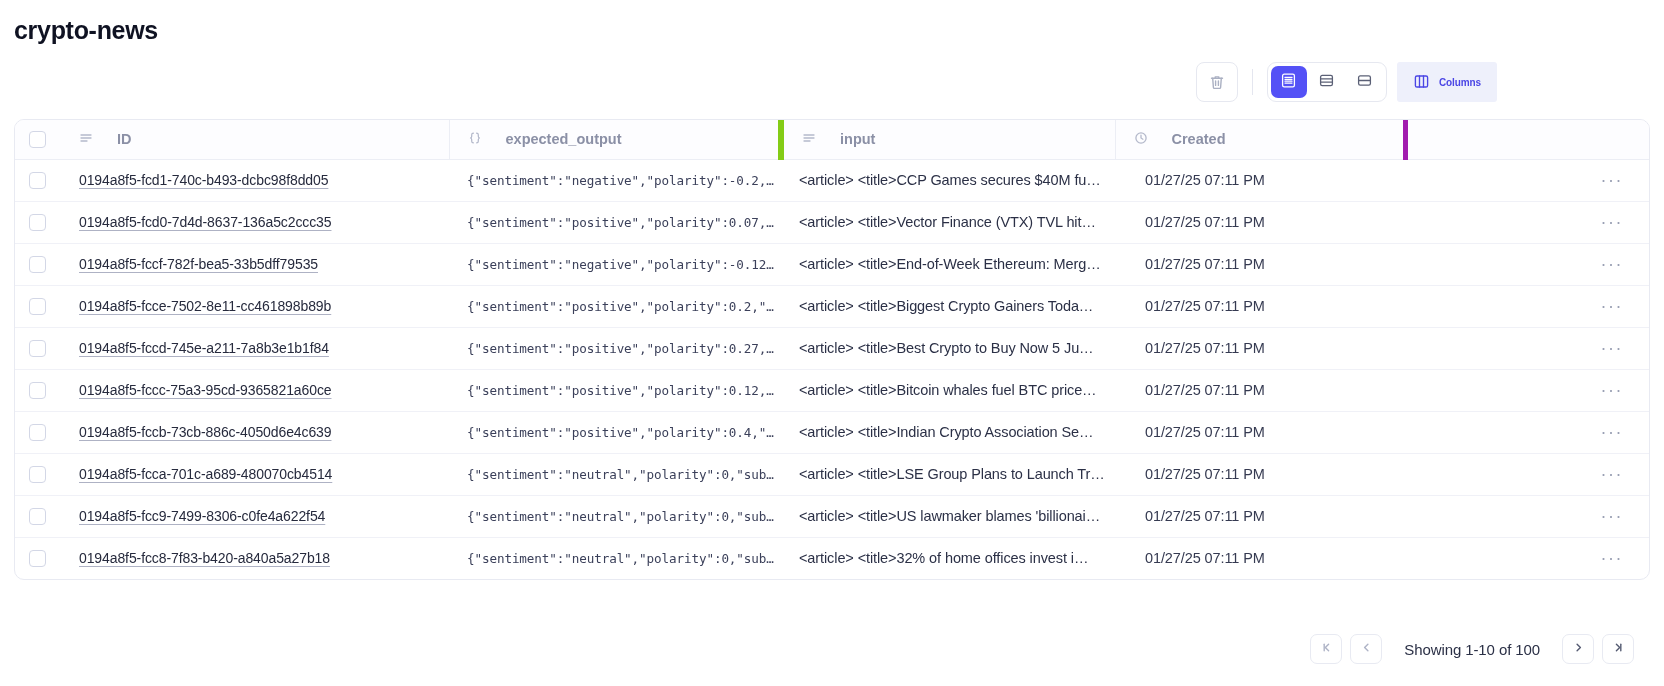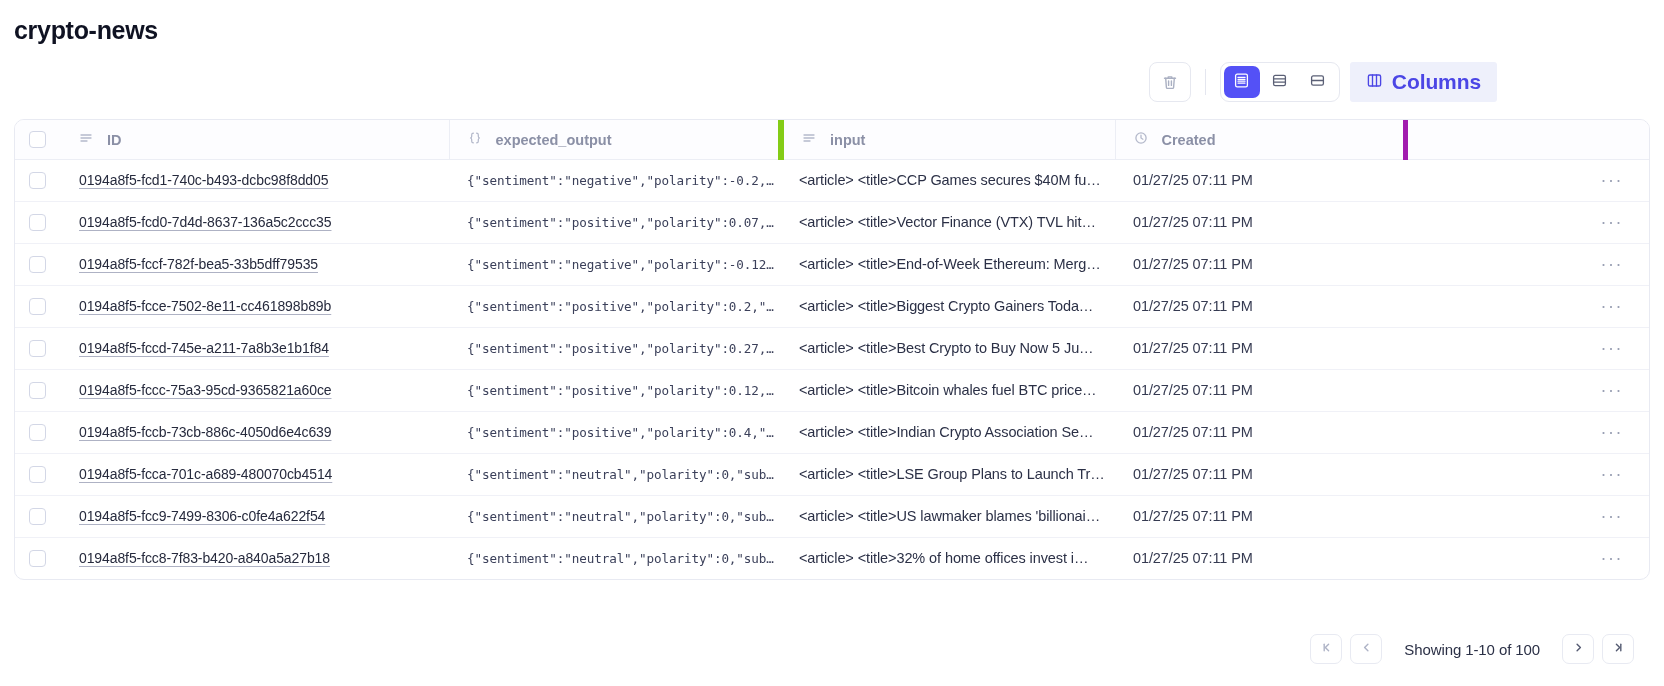--- a/index.html
+++ b/index.html
@@ -39,21 +39,21 @@
   .seg-btn {
     width: 36px; height: 32px; border-radius: 7px; background: transparent;
     display: flex; align-items: center; justify-content: center; cursor: pointer;
     border: none;
   }
   .seg-btn.active { background: #5451f6; }
 
   .columns-btn {
     height: 40px; padding: 1px 16px; border-radius: 3px; background: #eef0fb;
     display: flex; align-items: center; gap: 9px; cursor: pointer; border: none;
-    color: #4b46e5; font-size: 21px; font-weight: 600; letter-spacing: -0.1px;
+    color: #4b46e5; font-size: 10px; font-weight: 600; letter-spacing: -0.1px;
   }
   .create-btn {
     height: 40px; padding: 0 20px; border-radius: 8px; background: #4f46e5;
     color: #ffffff; font-size: 15px; font-weight: 600; letter-spacing: -0.1px;
     display: flex; align-items: center; cursor: pointer; border: none;
   }
 
   
   .table-wrap {
     position: absolute; left: 14px; top: 119px; width: 1636px;
@@ -69,42 +69,42 @@
     padding: 0 0 0 18px; vertical-align: middle;
     white-space: nowrap;
   }
   thead th.c-check { width: 46px; padding-left: 14px; }
   thead th.c-id    { width: 388px; border-right: 1px solid #eceef5; }
   thead th.c-exp   { width: 332px; border-right: 6px solid #84cc16; }
   thead th.c-inp   { width: 334px; border-right: 1px solid #eceef5; }
   thead th.c-cre   { width: 290px; border-right: 5px solid #a21caf; }
   thead th.c-act   { width: auto; }
 
-  .th-in { display: flex; align-items: flex-end; gap: 14px; }
+  .th-in { display: flex; align-items: center; gap: 24px; }
 
   tbody td {
     height: 42px; border-bottom: 1px solid #f0f1f7;
     padding: 0 0 0 18px; vertical-align: middle; font-size: 14.5px;
   }
   tbody td.c-check { padding-left: 14px; }
   tbody tr:last-child td { border-bottom: none; }
 
   .cell-clip { overflow: hidden; text-overflow: ellipsis; white-space: nowrap; }
 
   .id-link {
     color: #262a3d; font-size: 14px; text-decoration: underline;
     text-underline-offset: 3px; text-decoration-color: #aeb2c4;
     cursor: pointer; letter-spacing: -0.1px;
   }
   .mono {
     font-family: "DejaVu Sans Mono", monospace;
     font-size: 12.6px; color: #3b405a; letter-spacing: -0.1px;
   }
   .inp-text { color: #2b3046; font-size: 14.5px; letter-spacing: -0.1px; }
-  .created-text { color: #353a51; font-size: 14.5px; letter-spacing: -0.1px; }
+  .created-text { color: #353a51; font-size: 14.5px; letter-spacing: -0.1px; margin-left: 12px; }
 
   .checkbox {
     width: 17px; height: 17px; border: 1.5px solid #d3d7e6; border-radius: 4px;
     background: #fff; cursor: pointer; display: block;
   }
   .row-menu {
     color: #9aa0b4; font-size: 18px; letter-spacing: 1.5px; cursor: pointer;
     text-align: right; padding-right: 26px; user-select: none;
   }
 

